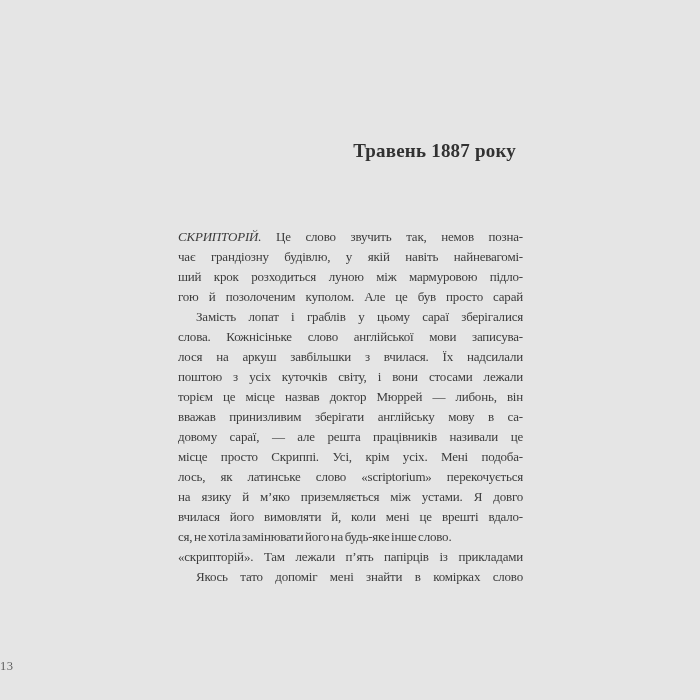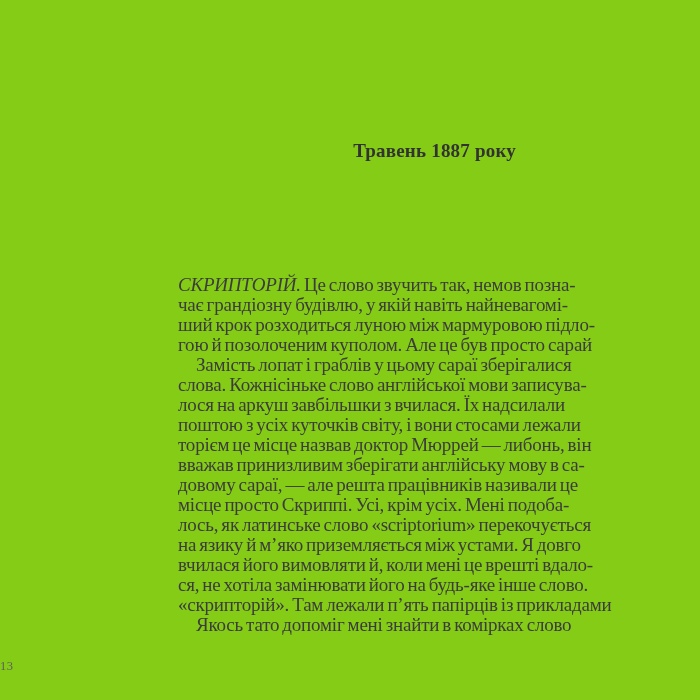--- a/index.html
+++ b/index.html
@@ -3,21 +3,21 @@
 <meta charset="utf-8">
 <style>
   html, body {
     margin: 0;
     padding: 0;
   }
   .book-page {
     position: relative;
     width: 700px;
     height: 700px;
-    background: #84cc16;
+    background: #e5e5e5;
     font-family: "Liberation Serif", "DejaVu Serif", serif;
     color: #3c3c3c;
     overflow: hidden;
   }
   .chapter-title {
     position: absolute;
     top: 139px;
     left: 178px;
     width: 345px;
     box-sizing: border-box;
@@ -27,26 +27,25 @@
     line-height: 24px;
     font-weight: 600;
     letter-spacing: 0.2px;
     color: #323232;
   }
   .body-text {
     position: absolute;
     top: 227px;
     left: 178px;
     width: 345px;
-    font-size: 19px;
+    font-size: 13px;
     line-height: 20px;
     word-spacing: -1.5px;
     letter-spacing: -0.2px;
     color: #3c3c3c;
-    margin-top: 48px;
   }
   .line {
     height: 20px;
     text-align: justify;
     text-align-last: justify;
     white-space: nowrap;
   }
   .line.indent {
     padding-left: 18px;
     box-sizing: border-box;

